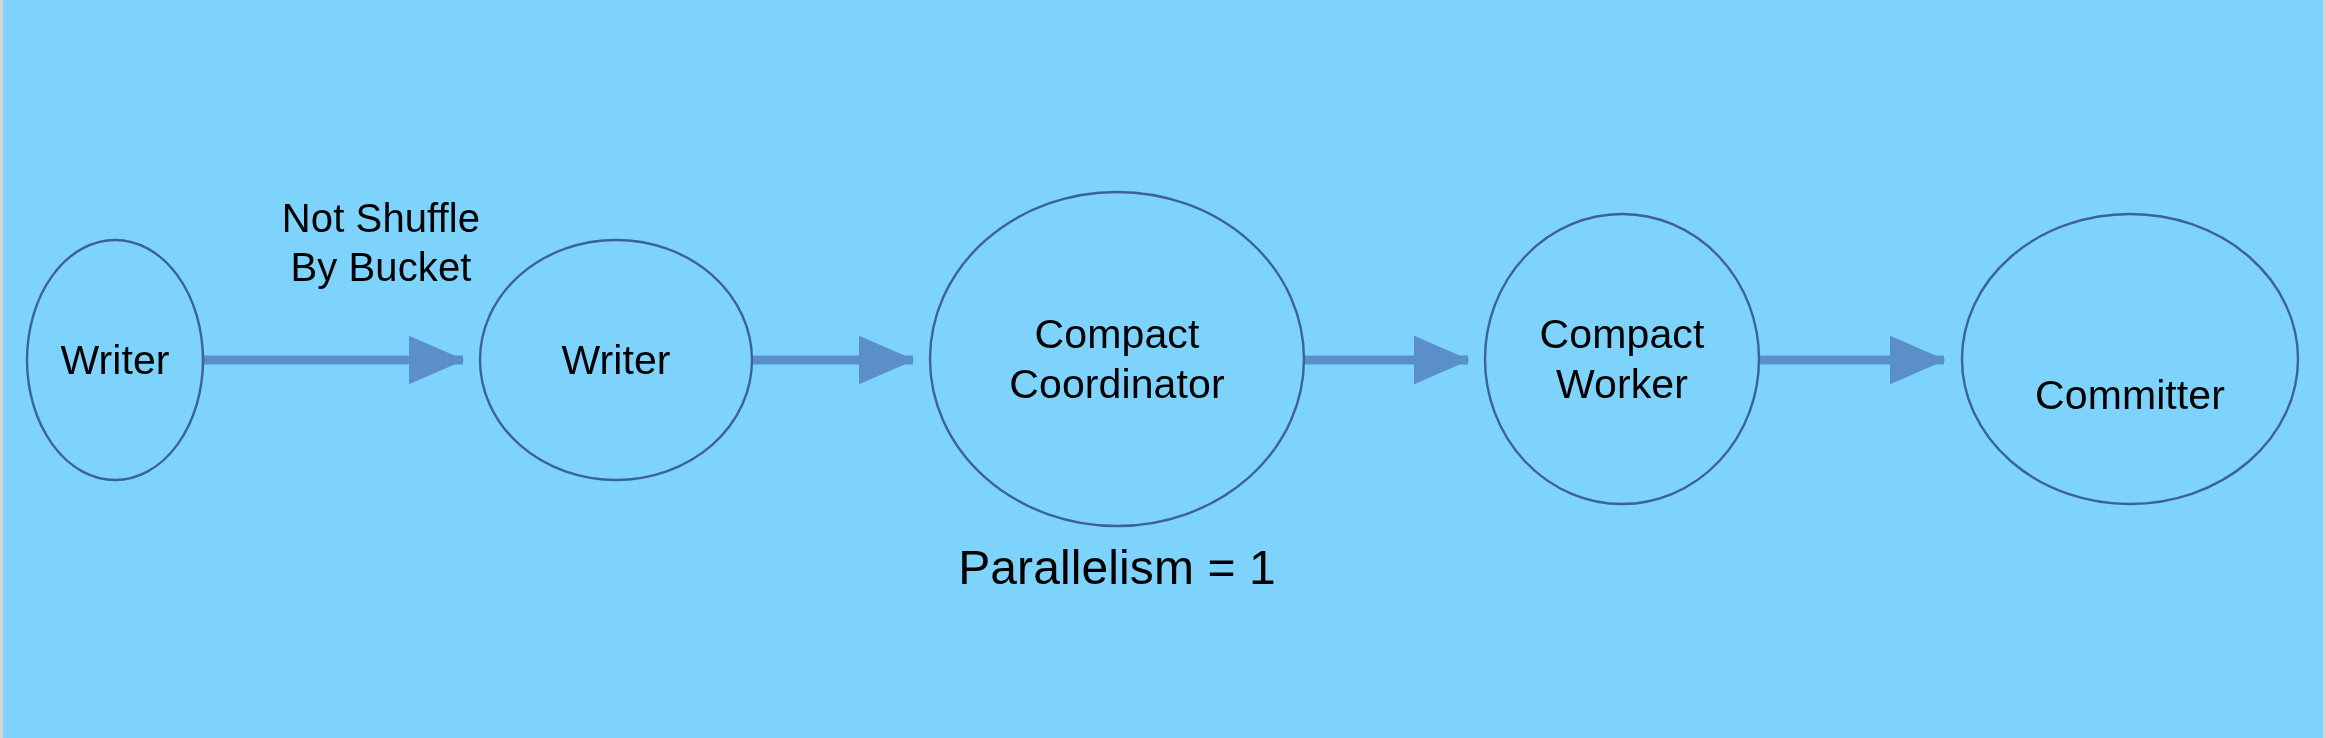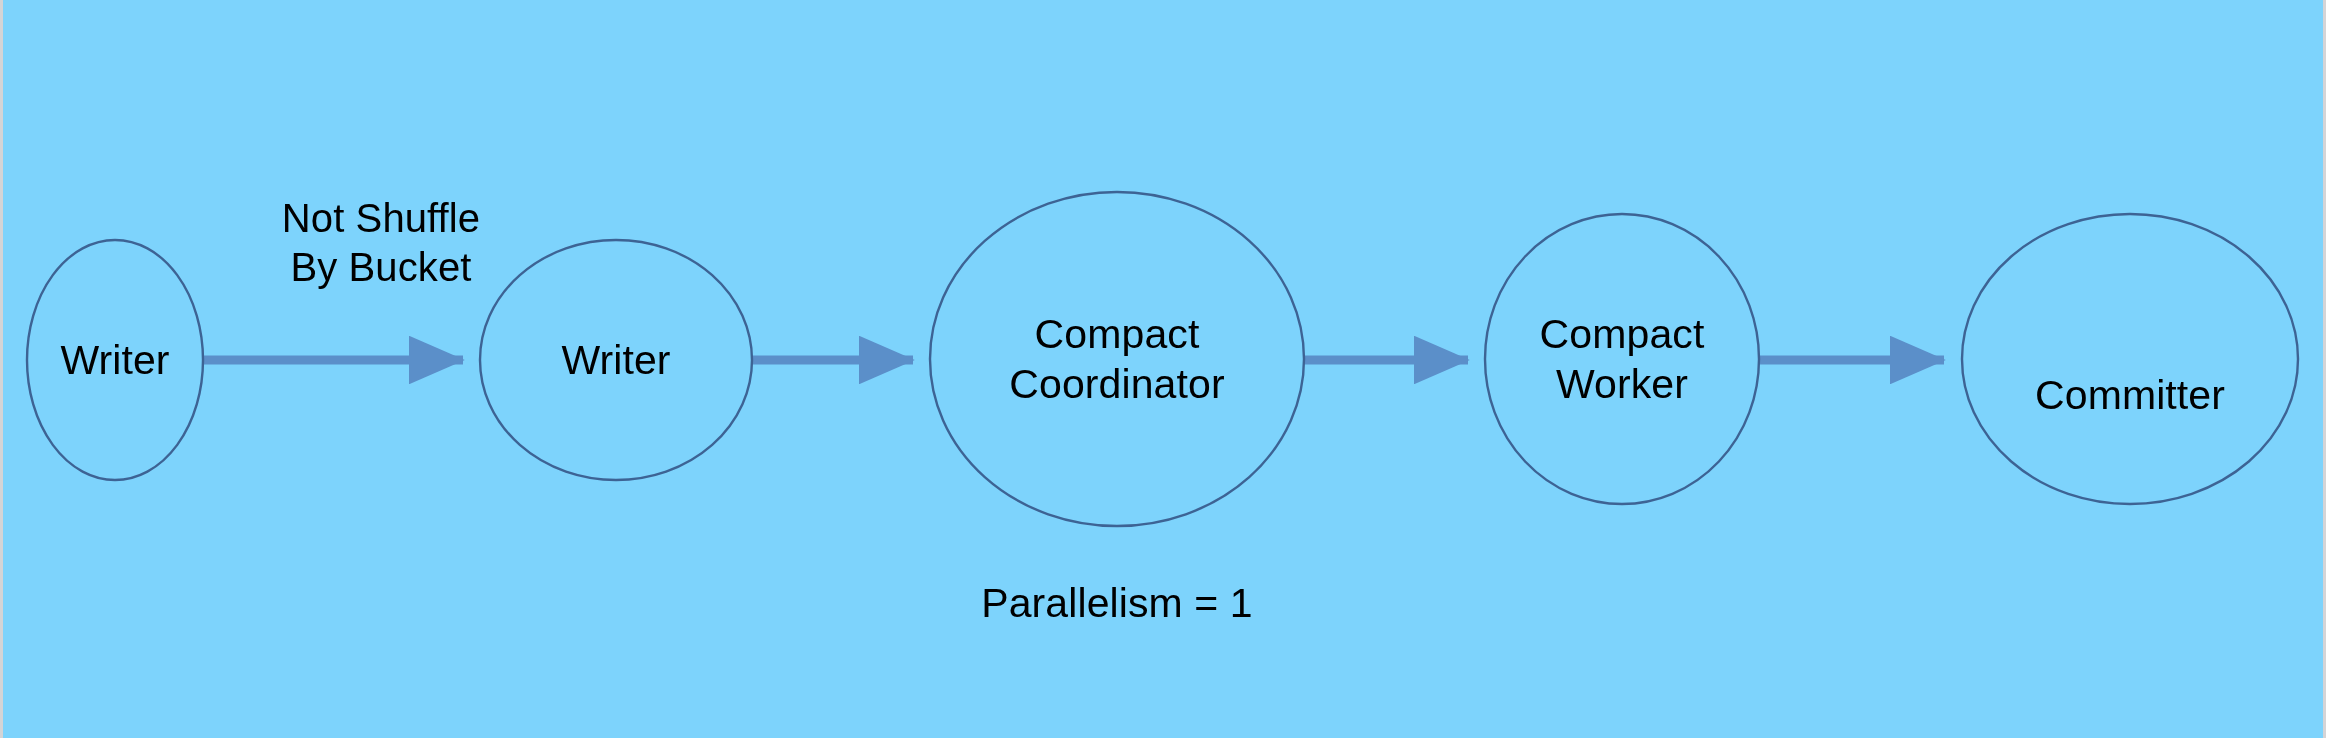--- a/index.html
+++ b/index.html
@@ -41,23 +41,22 @@
   }
   .node-label {
     font-size: 41px;
     transform: translate(-50%, -50%);
   }
   .edge-label {
     font-size: 40px;
     transform: translate(-50%, -50%);
   }
   .note-label {
-    font-size: 41px;
+    font-size: 48px;
     transform: translate(-50%, -50%);
-    margin-top: 35px;
   }
   .hit {
     position: absolute;
     transform: translate(-50%, -50%);
     border-radius: 50%;
     background: transparent;
   }
 </style>
 </head>
 <body>

